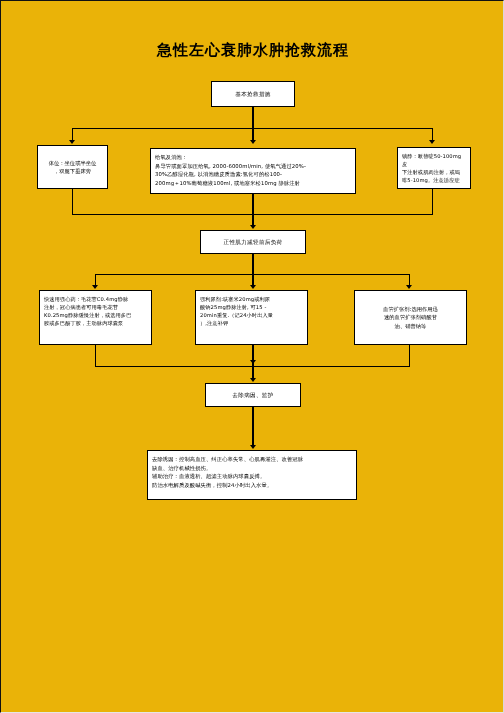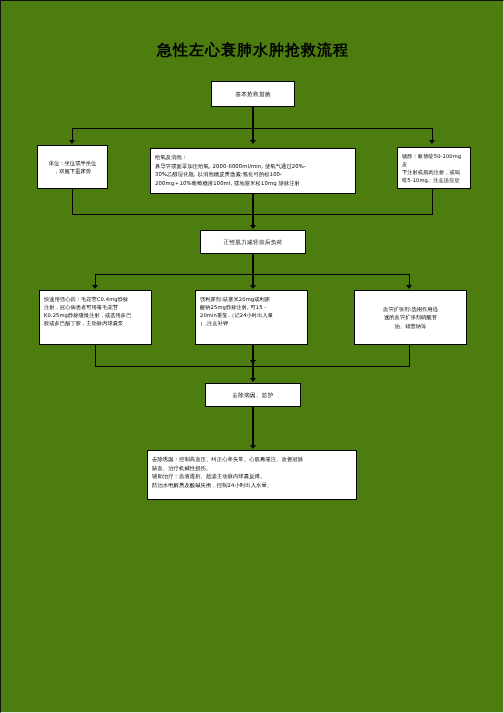--- a/index.html
+++ b/index.html
@@ -11,21 +11,21 @@
     overflow:hidden;
     position:relative;
   }
   #page{
     position:absolute;inset:0;
     border-left:1.5px solid #111;
     border-top:1.5px solid #111;
     border-right:1px solid #d8d8d8;
     border-bottom:1px solid #e6e6e6;
     box-sizing:border-box;
-    background:#4d7c0f;
+    background:#eab308;
   }
   #canvas{position:absolute;left:0;top:0;width:504px;height:713px;}
 
   .title{
     position:absolute;
     left:0;right:0;top:40px;
     text-align:center;
     font-size:15px;
     font-weight:bold;
     letter-spacing:1px;

